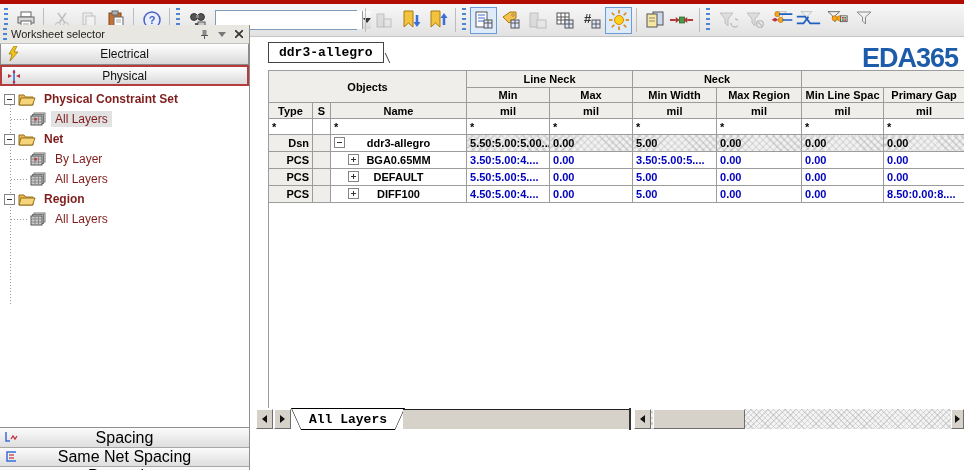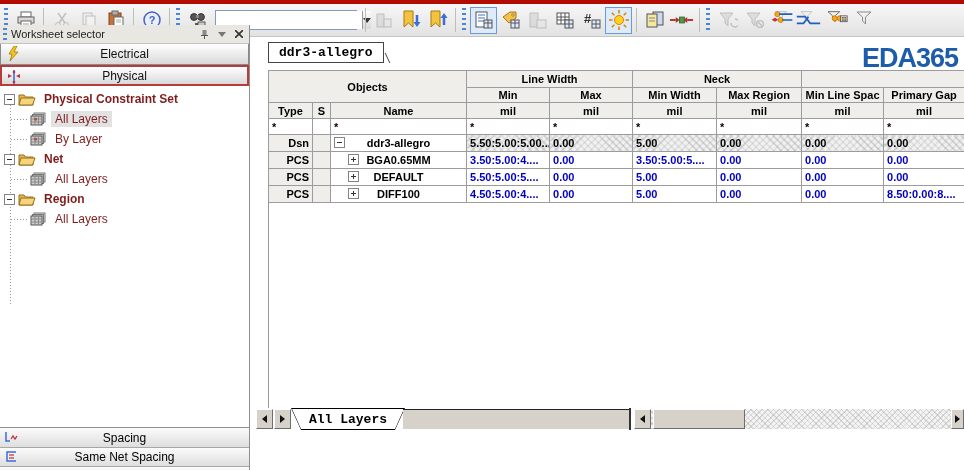--- a/index.html
+++ b/index.html
@@ -52,21 +52,21 @@
   .tgroup { font-weight:bold; }
   .tgroup .ebox { margin-left:4px; }
   .ticon { margin:0 4px 0 3px; flex:0 0 auto; display:flex; }
   .tlabel { padding:1px 4px; white-space:nowrap; }
   .tlabel.hl { background:#e2e2e2; }
   .ebox { width:11px; height:11px; border:1px solid #848484; background:#fff; position:relative; flex:0 0 auto; }
   .ebox::before { content:""; position:absolute; left:2px; right:2px; top:4px; height:1px; background:#333; }
   .ebox.plus::after { content:""; position:absolute; top:2px; bottom:2px; left:4px; width:1px; background:#333; }
   .sb-bottom { position:absolute; left:0; bottom:0; width:249px; border-top:1px solid #8f8f8f; }
   .sb-bbtn { height:19px; border-top:1px solid #a8a8a8; background:linear-gradient(#fbfbfb,#dedede);
-    display:flex; align-items:center; font-size:12px; position:relative; }
+    display:flex; align-items:center; font-size:16px; position:relative; }
   .sb-bbtn:first-child { border-top:none; }
   .sb-bbtn .blabel { flex:1; text-align:center; }
   .sb-bbtn .bicon { position:absolute; left:4px; top:2px; }
 
   
   .main { position:absolute; left:251px; top:38px; width:713px; height:392px; background:#fff; overflow:hidden; }
   .doctab { position:absolute; left:17px; top:4px; height:21px; padding:0 10px;
     border:1px solid #444; background:#fff; font-family:"Liberation Mono", monospace;
     font-weight:bold; font-size:13px; display:flex; align-items:center; }
   .doctab::after { content:""; position:absolute; right:-5px; bottom:-1px; width:10px; height:10px;
@@ -402,46 +402,46 @@
             <rect x="1" y="4" width="11" height="9" fill="#cccccc" stroke="#555"></rect>
             <line x1="1" y1="7" x2="12" y2="7" stroke="#888"></line>
               <line x1="1" y1="10" x2="12" y2="10" stroke="#888"></line>
             <line x1="5" y1="4" x2="5" y2="13" stroke="#888"></line>
               <line x1="8.5" y1="4" x2="8.5" y2="13" stroke="#888"></line>
             <rect x="4" y="6" width="3" height="2.5" fill="#b05050"></rect>
           </svg>
         </span>
         <span class="tlabel hl">All Layers</span>
       </div>
+      <div class="trow tgroup">
+        <span class="ebox"></span>
+        <span class="ticon">
+          <svg width="18" height="14" viewBox="0 0 18 14">
+            <path d="M1 3 h5 l1.5 2 H15 v8 H1 z" fill="#e8b64c" stroke="#96711c"></path>
+            <path d="M3 6 h14 l-2.5 7 H1 z" fill="#f6d47c" stroke="#96711c"></path>
+          </svg>
+        </span>
+        <span class="tlabel">Net</span>
+      </div>
+
       <div class="trow">
         <span class="conn"></span>
         <span class="ticon">
           <svg width="17" height="15" viewBox="0 0 17 15">
             <rect x="4" y="1" width="11" height="9" fill="#e6e6e6" stroke="#787878"></rect>
             <rect x="2.5" y="2.5" width="11" height="9" fill="#d8d8d8" stroke="#787878"></rect>
             <rect x="1" y="4" width="11" height="9" fill="#cccccc" stroke="#555"></rect>
             <line x1="1" y1="7" x2="12" y2="7" stroke="#888"></line>
               <line x1="1" y1="10" x2="12" y2="10" stroke="#888"></line>
             <line x1="5" y1="4" x2="5" y2="13" stroke="#888"></line>
               <line x1="8.5" y1="4" x2="8.5" y2="13" stroke="#888"></line>
             <rect x="4" y="6" width="3" height="2.5" fill="#b05050"></rect>
           </svg>
         </span>
         <span class="tlabel">By Layer</span>
-      </div>
-
-      <div class="trow tgroup">
-        <span class="ebox"></span>
-        <span class="ticon">
-          <svg width="18" height="14" viewBox="0 0 18 14">
-            <path d="M1 3 h5 l1.5 2 H15 v8 H1 z" fill="#e8b64c" stroke="#96711c"></path>
-            <path d="M3 6 h14 l-2.5 7 H1 z" fill="#f6d47c" stroke="#96711c"></path>
-          </svg>
-        </span>
-        <span class="tlabel">Net</span>
       </div>
       <div class="trow">
         <span class="conn"></span>
         <span class="ticon">
           <svg width="17" height="15" viewBox="0 0 17 15">
             <rect x="4" y="1" width="11" height="9" fill="#e6e6e6" stroke="#787878"></rect>
             <rect x="2.5" y="2.5" width="11" height="9" fill="#d8d8d8" stroke="#787878"></rect>
             <rect x="1" y="4" width="11" height="9" fill="#cccccc" stroke="#555"></rect>
             <line x1="1" y1="7" x2="12" y2="7" stroke="#888"></line>
               <line x1="1" y1="10" x2="12" y2="10" stroke="#888"></line>
@@ -526,21 +526,21 @@
           <col style="width:83px">
             <col style="width:83px">
             <col style="width:84px">
           <col style="width:85px">
             <col style="width:82px">
             <col style="width:81px">
         </colgroup>
         <tbody>
             <tr class="hdr1">
           <td class="hcell" colspan="3" rowspan="2">Objects</td>
-          <td class="hcell" colspan="2">Line Width</td>
+          <td class="hcell" colspan="2">Line Neck</td>
           <td class="hcell" colspan="2">Neck</td>
           <td class="hcell" colspan="2"></td>
         </tr>
         <tr class="hdr2">
           <td class="hcell">Min</td>
           <td class="hcell">Max</td>
           <td class="hcell">Min Width</td>
           <td class="hcell">Max Region</td>
           <td class="hcell">Min Line Spac</td>
           <td class="hcell">Primary Gap</td>

